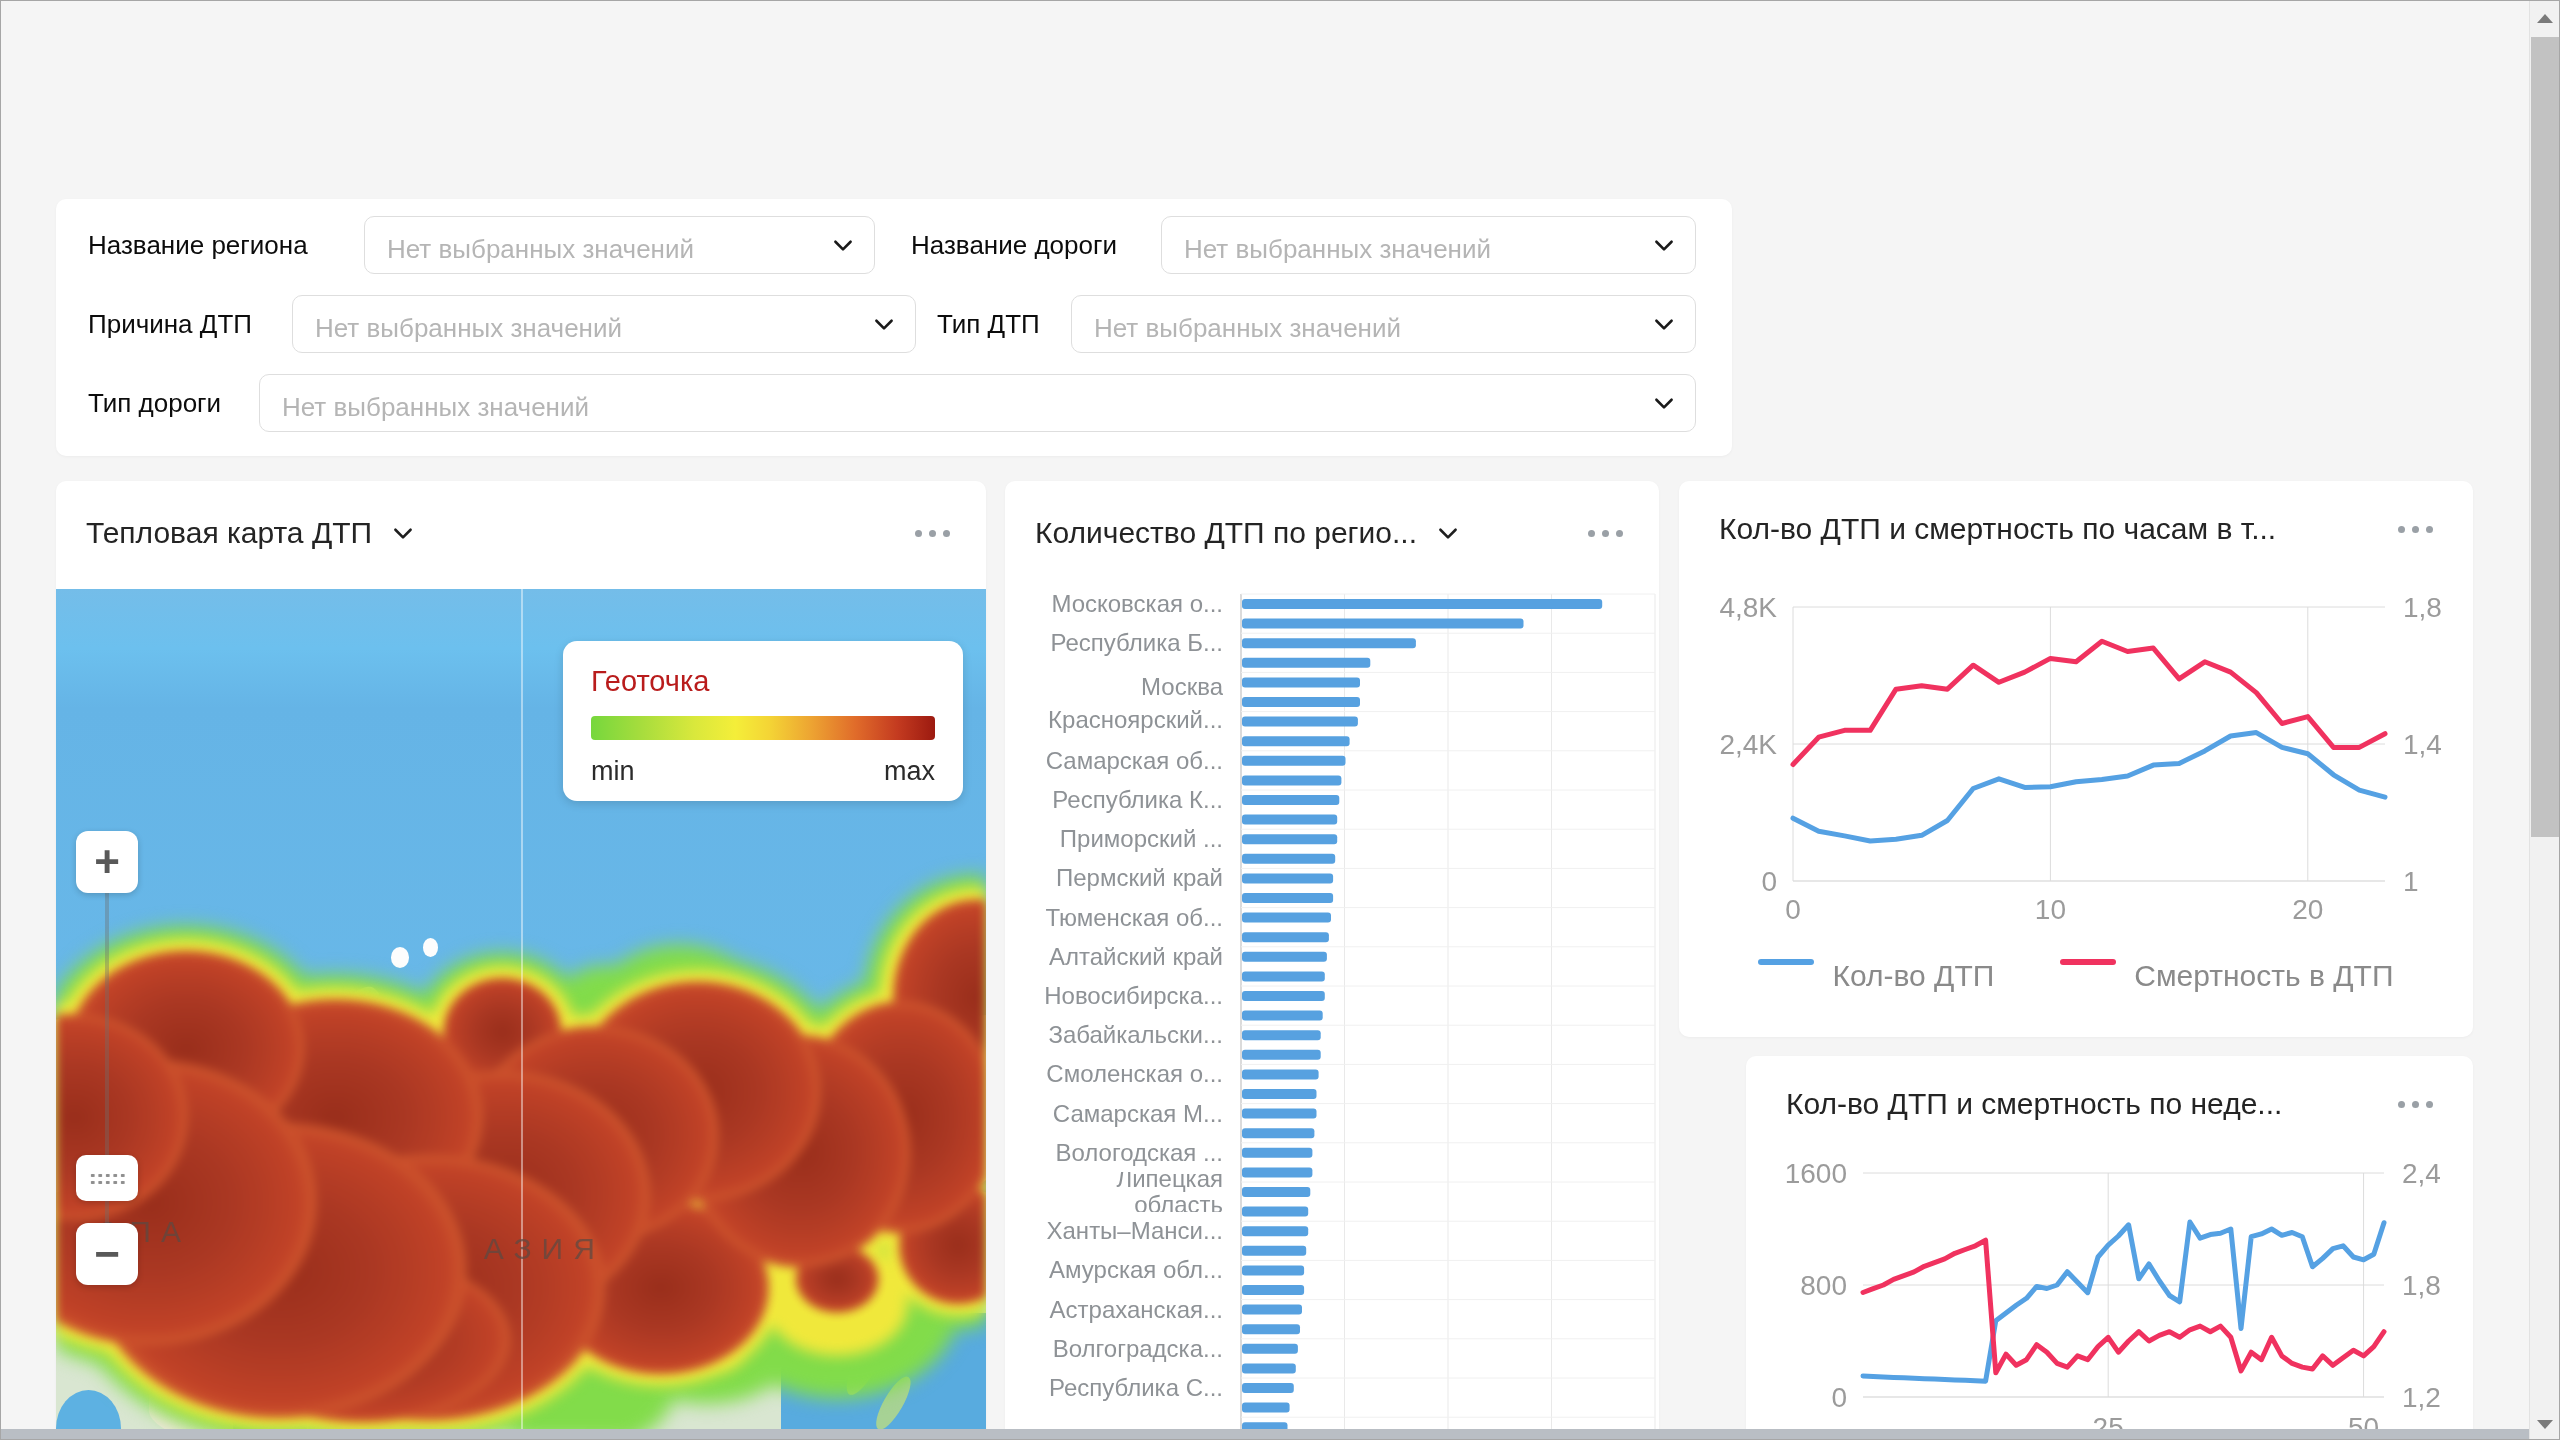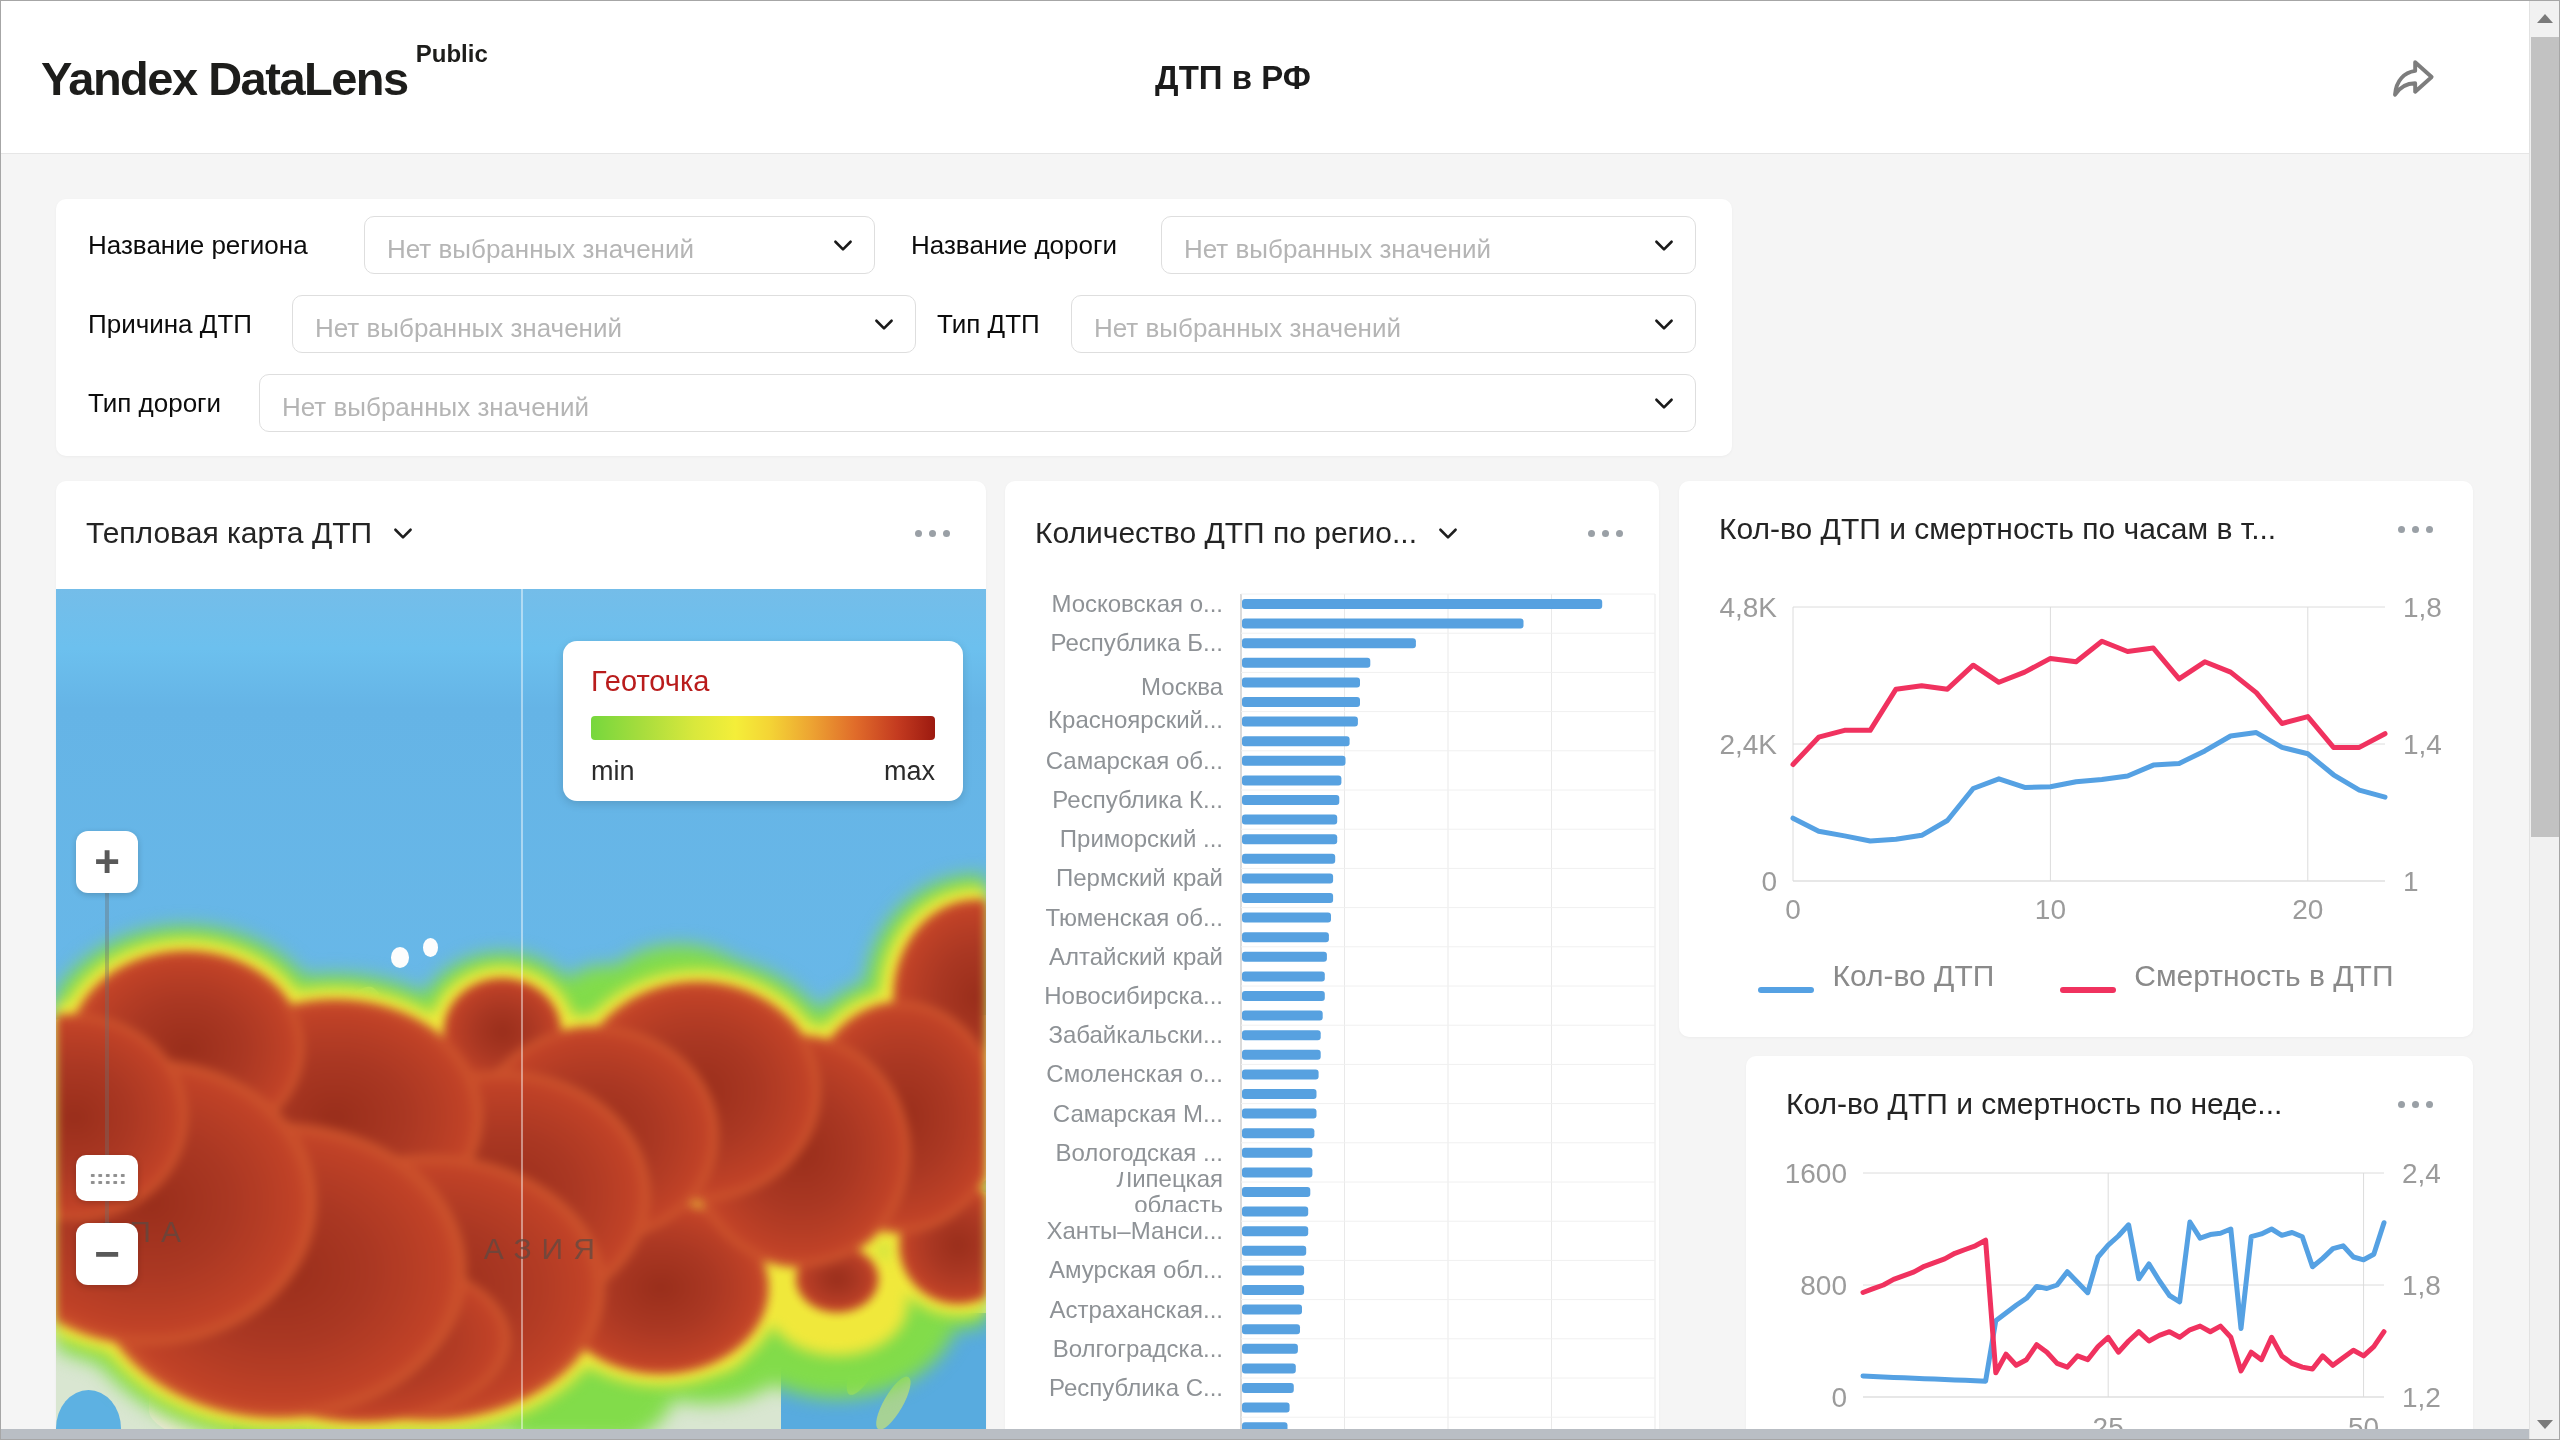--- a/index.html
+++ b/index.html
@@ -60,38 +60,31 @@
 
   
   .bars-panel { left:1004px; top:480px; width:654px; height:960px; }
   .bar-label { position:absolute; left:16px; width:202px; height:40px; display:flex; align-items:center; justify-content:flex-end; text-align:right; font-size:24px; line-height:26px; color:#8e9296; overflow:hidden; }
 
   
   .hours-panel { left:1678px; top:480px; width:794px; height:556px; }
   .weeks-panel { left:1745px; top:1055px; width:727px; height:385px; }
   .hours-panel .p-head, .weeks-panel .p-head { height:96px; padding:0 40px; }
   .legend-row { position:absolute; left:0; right:0; top:478px; display:flex; justify-content:center; gap:66px; align-items:center; }
-  .legend-item { display:flex; align-items:flex-end; gap:18px; }
+  .legend-item { display:flex; align-items:flex-start; gap:18px; }
   .legend-item .sw { width:56px; height:6px; border-radius:3px; }
   .legend-item .tx { font-size:30px; color:#8a8a8a; }
 
   svg text { font-family:"Liberation Sans", sans-serif; }
 </style>
 </head>
 <body>
 
 <div class="screen">
 
-  <div class="header">
-    <div class="logo"><span>Yandex DataLens</span><sup>Public</sup></div>
-    <div class="dash-title">ДТП в РФ</div>
-    <svg class="share-btn" viewBox="0 0 24 24">
-      <path d="M13 5.2 L20.6 12 L13 18.8 V14.9 C8.6 14.9 5.9 16.7 3.7 20.2 C4.2 13.5 8 9.9 13 9.2 Z" fill="none" stroke="#7d7d7d" stroke-width="1.8" stroke-linejoin="round"></path>
-    </svg>
-  </div>
 
   <div class="vscroll">
     <div class="up">
         <div class="tri-up"></div>
       </div>
     <div class="thumb"></div>
     <div class="down">
         <div class="tri-down"></div>
       </div>
   </div>

